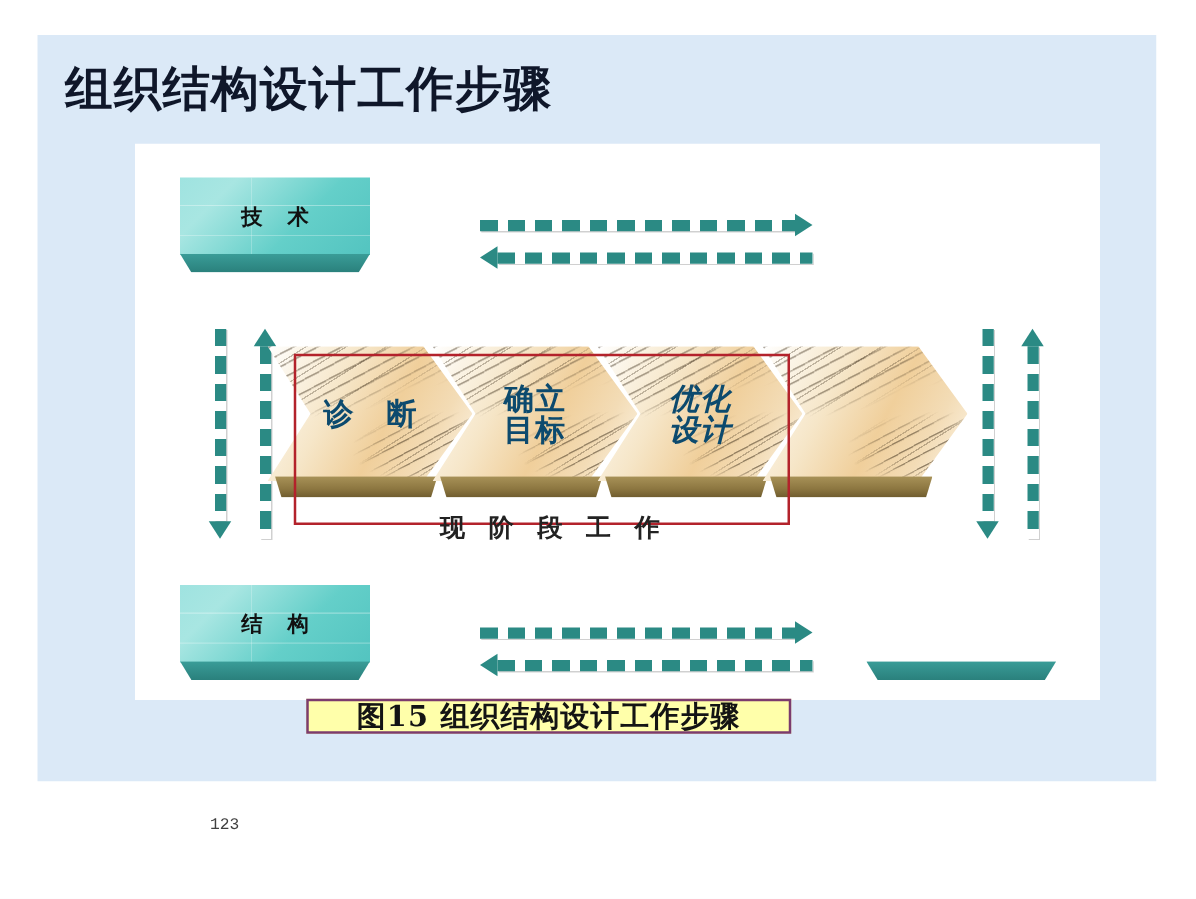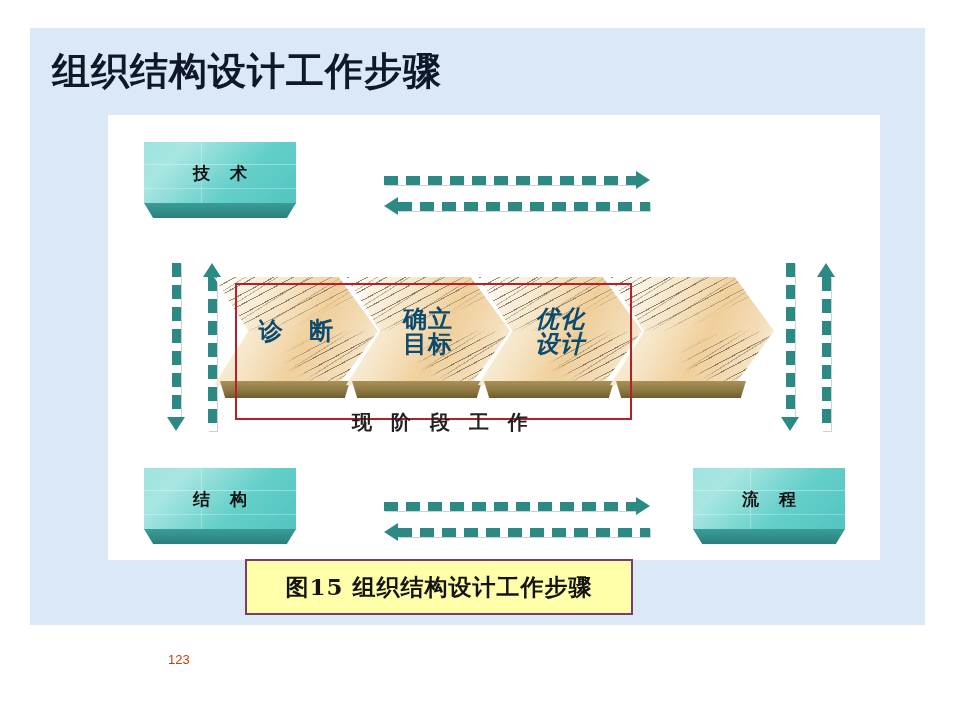--- a/index.html
+++ b/index.html
@@ -270,43 +270,43 @@
     white-space: nowrap;
     margin-left: 39px;
   }
 
   
   #caption {
     position: absolute;
     left: 215px;
     top: 531px;
     width: 388px;
-    height: 56px;
+    height: 28px;
     background: #ffffaa;
     border: 2px solid #7b3b6e;
     box-sizing: border-box;
     display: flex;
     align-items: center;
     justify-content: center;
     font-family: "DejaVu Serif", "Liberation Serif", serif;
     font-weight: bold;
     font-size: 23px;
     color: #141414;
     letter-spacing: 1px;
     white-space: nowrap;
   }
 
   
   #page-number {
     position: absolute;
     left: 168px;
     top: 652px;
-    font-family: Liberation Sans, sans-serif;
+    font-family: Liberation Mono, monospace;
     font-size: 13px;
-    color: #c2410c;
+    color: #404040;
   }
 </style>
 </head>
 <body>
 
 <div id="slide">
 
   <div id="slide-title">组织结构设计工作步骤</div>
 
   <div id="diagram-panel">
@@ -320,23 +320,20 @@
 
 
     <div class="corner-box" id="box-struct">
       <div class="face">
         <span class="label">结 构</span>
       </div>
       <div class="base-inner"></div>
     </div>
 
     <div class="corner-box" id="box-proc">
-      <div class="face">
-        <span class="label">流 程</span>
-      </div>
       <div class="base-inner"></div>
     </div>
 
     <div class="h-arrow-group" id="arrows-top">
       <div class="h-arrow">
         <div class="dashes" style="width:252px"></div>
           <div class="head-r"></div>
       </div>
       <div style="height:14px"></div>
       <div class="h-arrow">

